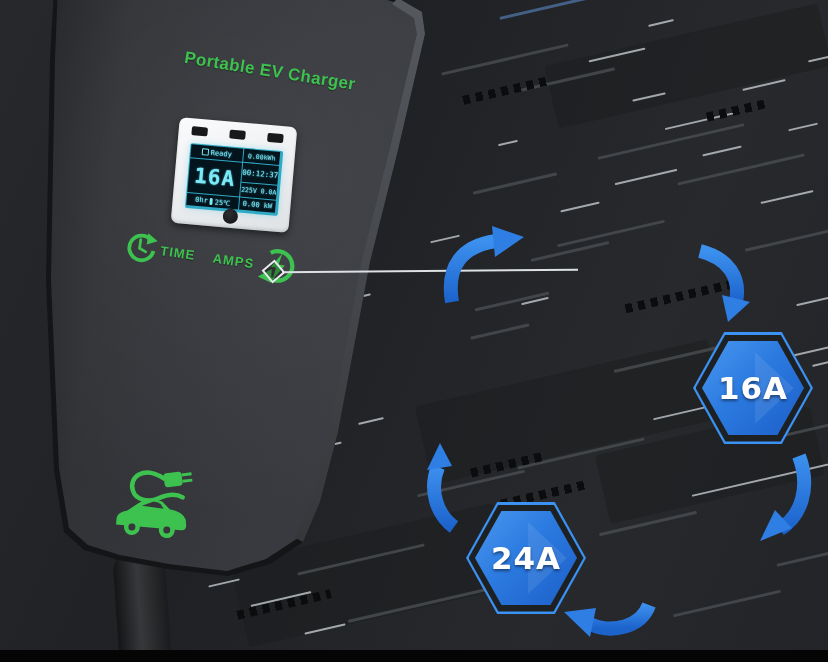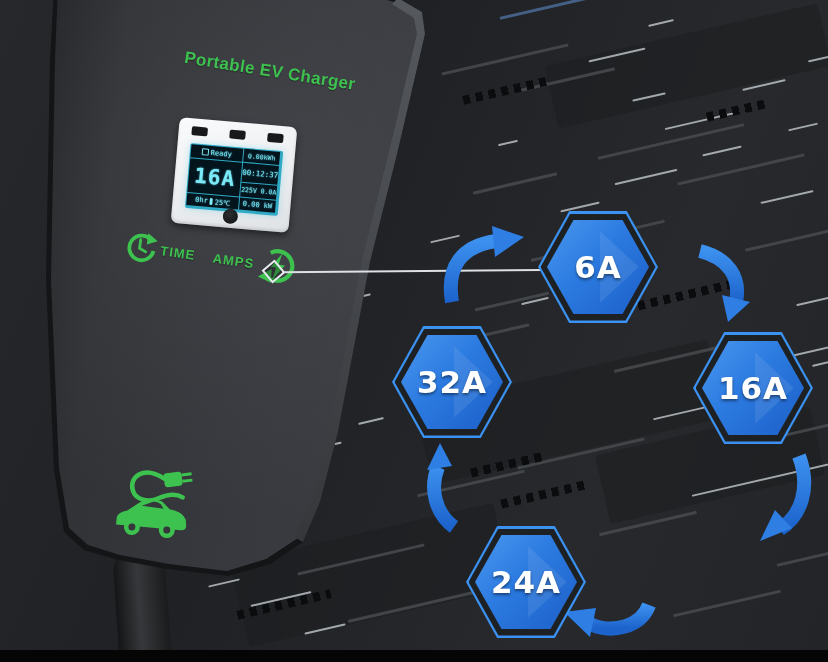--- a/index.html
+++ b/index.html
@@ -244,43 +244,29 @@
     <g>
       <path d="M649 605 C641 627 612 634 590 624" fill="none" stroke="url(#ag)" stroke-width="14"></path>
       <polygon points="596,608 590,637 564,612" fill="#2e7ee3"></polygon>
     </g>
     <g>
       <path d="M454 527 C436 514 429 489 438 467" fill="none" stroke="url(#ag)" stroke-width="14"></path>
       <polygon points="427,470 452,466 440,443" fill="#2e7ee3"></polygon>
     </g>
   </svg>
 
-  <div class="hexwrap" style="left:538px;top:211px">
-    <div class="hex hex-outline"></div>
-    <div class="hex hex-ring"></div>
-    <div class="hex hex-fill"></div>
-    <div class="hex hex-facet"></div>
-    <div class="hex-label">6A</div>
-  </div>
   <div class="hexwrap" style="left:693px;top:332px">
     <div class="hex hex-outline"></div>
     <div class="hex hex-ring"></div>
     <div class="hex hex-fill"></div>
     <div class="hex hex-facet"></div>
     <div class="hex-label">16A</div>
   </div>
-  <div class="hexwrap" style="left:466px;top:526px">
+  <div class="hexwrap" style="left:466px;top:502px">
     <div class="hex hex-outline"></div>
     <div class="hex hex-ring"></div>
     <div class="hex hex-fill"></div>
     <div class="hex hex-facet"></div>
     <div class="hex-label">24A</div>
   </div>
-  <div class="hexwrap" style="left:392px;top:326px">
-    <div class="hex hex-outline"></div>
-    <div class="hex hex-ring"></div>
-    <div class="hex hex-fill"></div>
-    <div class="hex hex-facet"></div>
-    <div class="hex-label">32A</div>
-  </div>
 
   <div class="bottombar"></div>
 </div>
 
 </body></html>

